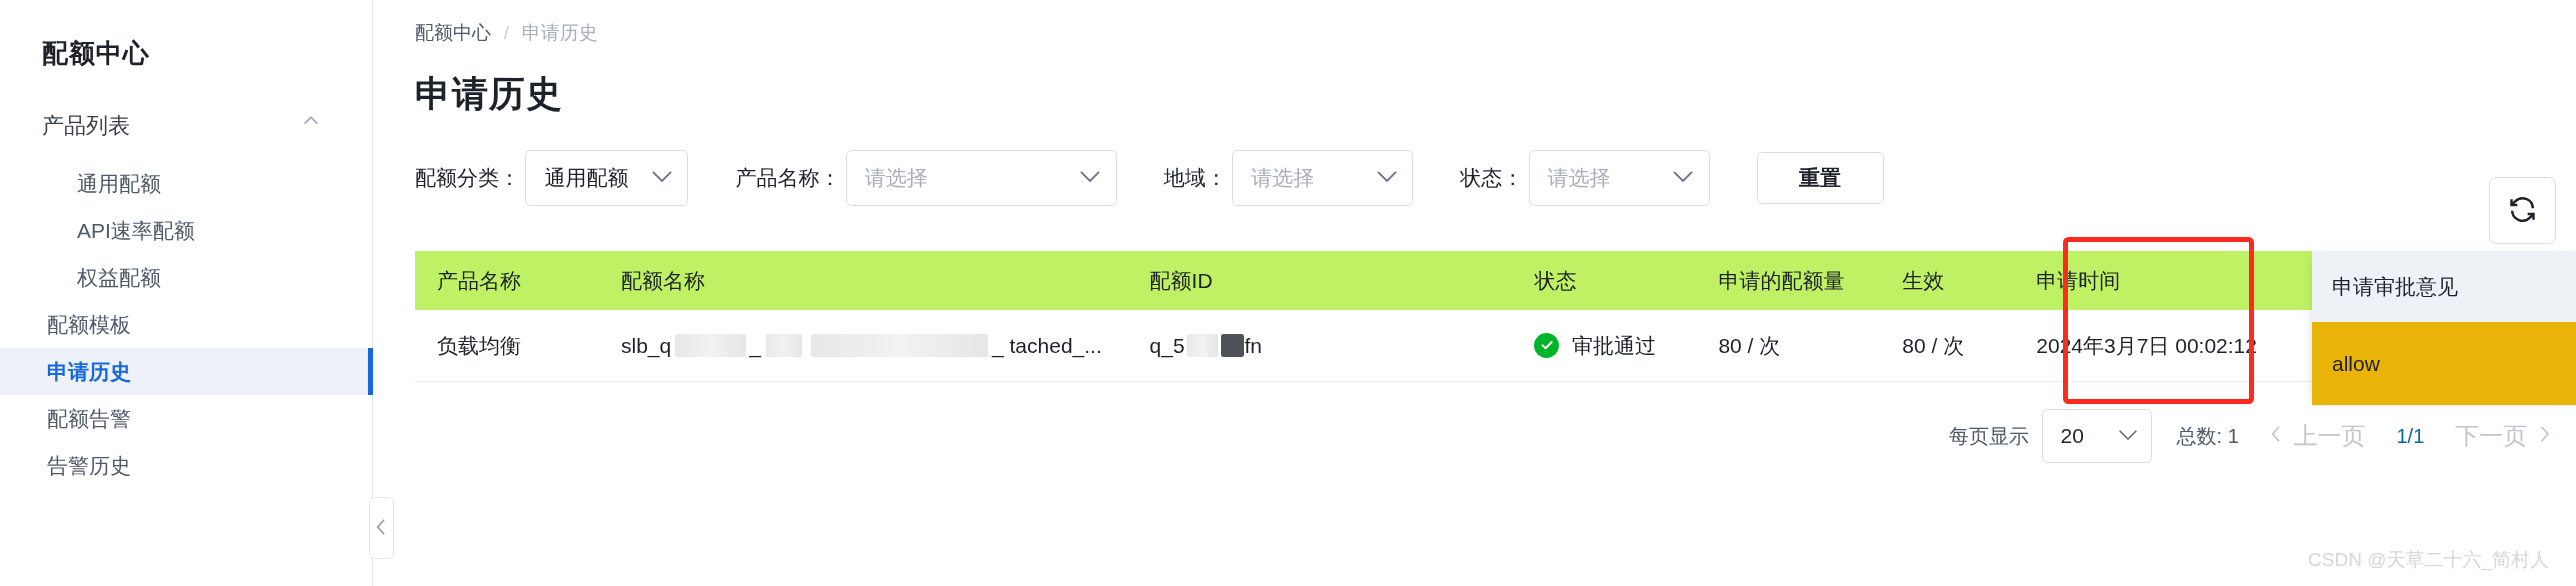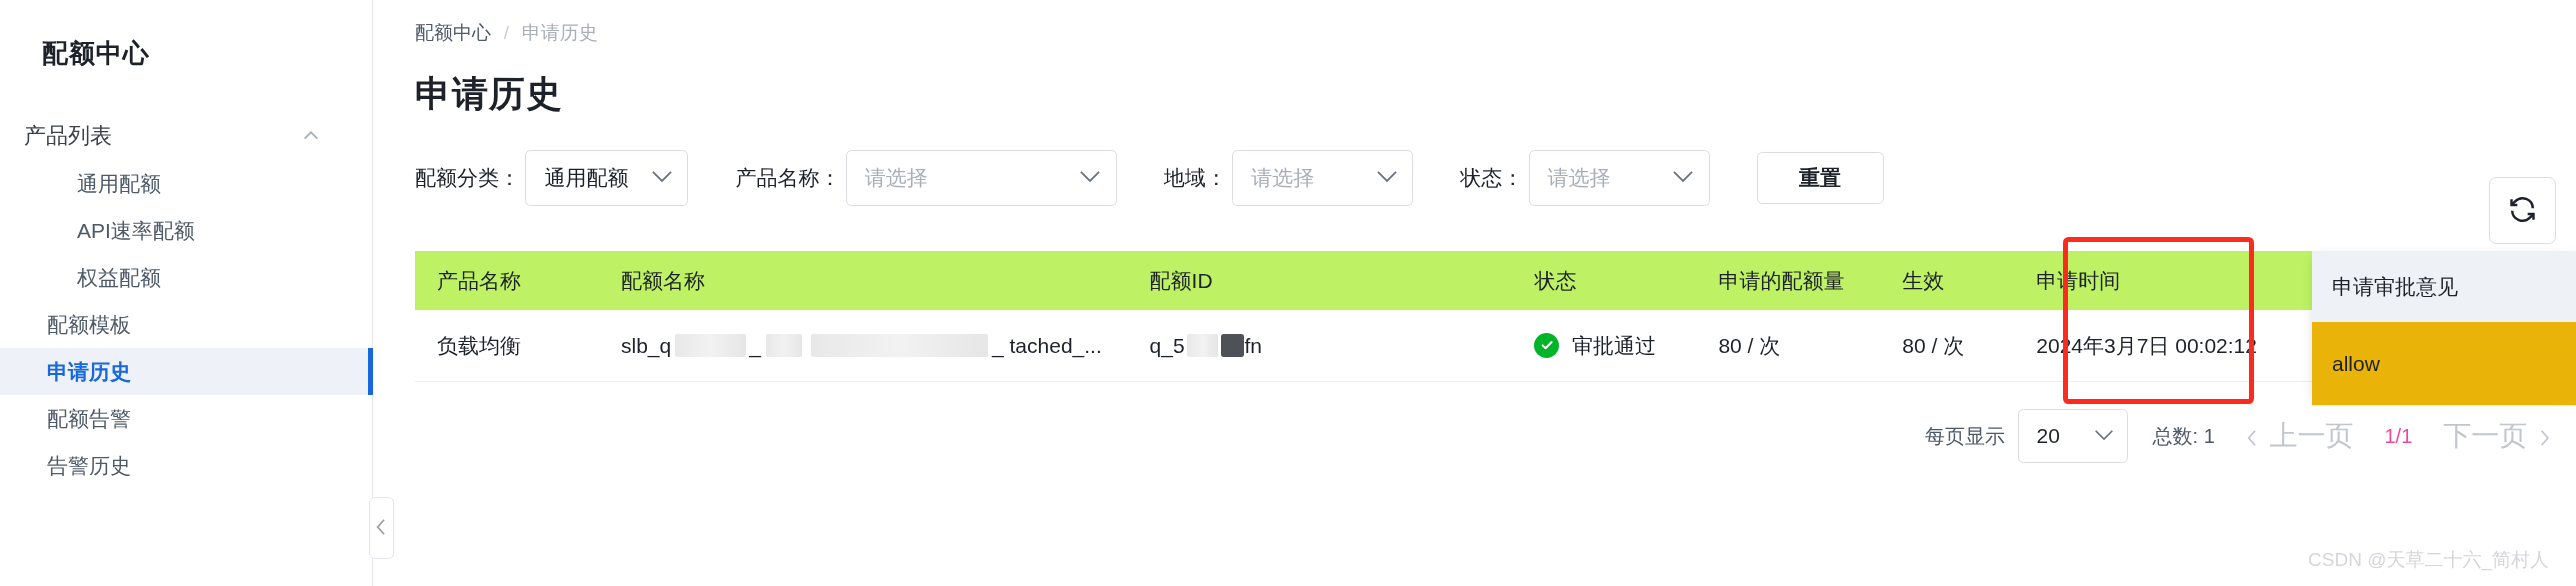--- a/index.html
+++ b/index.html
@@ -19,22 +19,22 @@
     border-right:1.8px solid #e5e6eb;
     position:relative;
     box-sizing:border-box;
   }
   .sidebar-title{
     font-size:26px;font-weight:bold;color:#1d2129;
     padding:36px 0 0 42px;letter-spacing:0.9px;
   }
   .nav{margin-top:40px;}
   .nav-group{
-    display:flex;align-items:center;justify-content:space-between;
-    height:49px;padding:0 51px 0 24px;box-sizing:border-box;
+    display:flex;justify-content:space-between;
+    height:49px;padding:0 51px 0 42px;box-sizing:border-box;
     font-size:22px;color:#3b4049;cursor:pointer;
   }
   .chev-up{
     width:20px;height:20px;position:relative;
   }
   .chev-up svg{display:block;}
   .nav-item{
     display:flex;align-items:center;height:47px;
     padding-left:72px;box-sizing:border-box;
     font-size:21px;color:#4e5969;cursor:pointer;
@@ -182,25 +182,25 @@
   .pg-label{font-size:20px;color:#4e5969;margin-right:12.7px;}
   .pg-select{
     width:110px;height:54px;box-sizing:border-box;
     border:1.8px solid #d9dde3;border-radius:5.4px;background:#fff;
     display:flex;align-items:center;justify-content:space-between;
     padding:0 12.7px 0 18px;cursor:pointer;margin-right:25px;
   }
   .pg-select .v{font-size:21px;color:#1d2129;}
   .pg-total{font-size:20px;color:#4e5969;margin-right:31px;white-space:nowrap;}
   .pg-prev,.pg-next{
-    display:flex;align-items:flex-end;gap:11px;
-    font-size:28px;color:#c2c6cd;cursor:pointer;
+    display:flex;align-items:center;gap:11px;
+    font-size:24px;color:#c2c6cd;cursor:pointer;
   }
   .pg-prev{margin-right:31px;}
-  .pg-cur{font-size:20px;color:#ec4899;margin-right:31px;}
+  .pg-cur{font-size:20px;color:#0369a1;margin-right:31px;}
 
   .watermark{
     position:absolute;right:27px;bottom:12.7px;
     font-size:19px;color:#d4d6da;white-space:nowrap;
   }
 </style>
 </head>
 <body>
 
 <div class="app">

